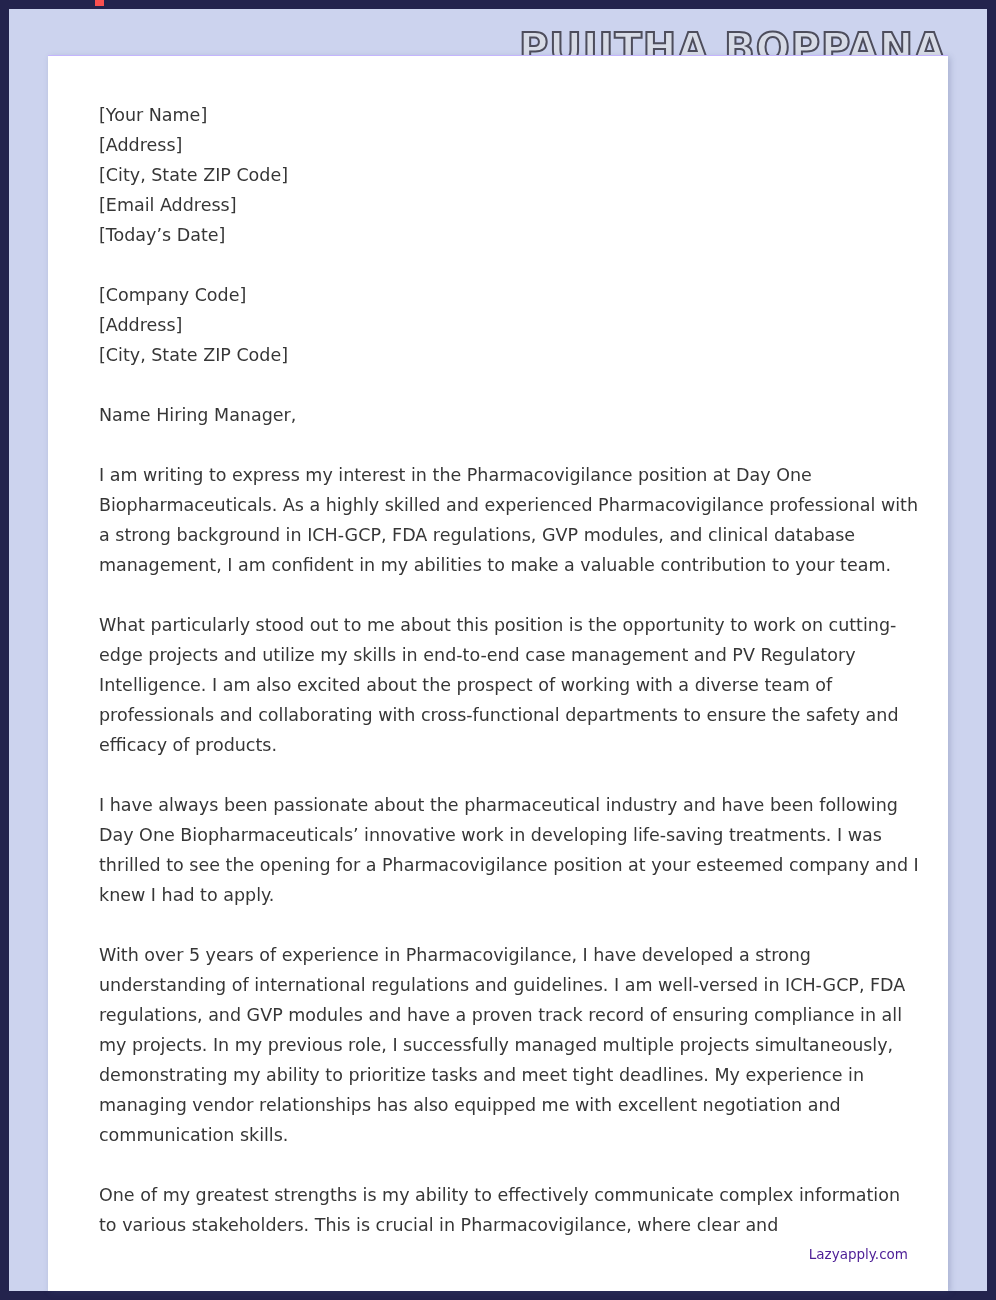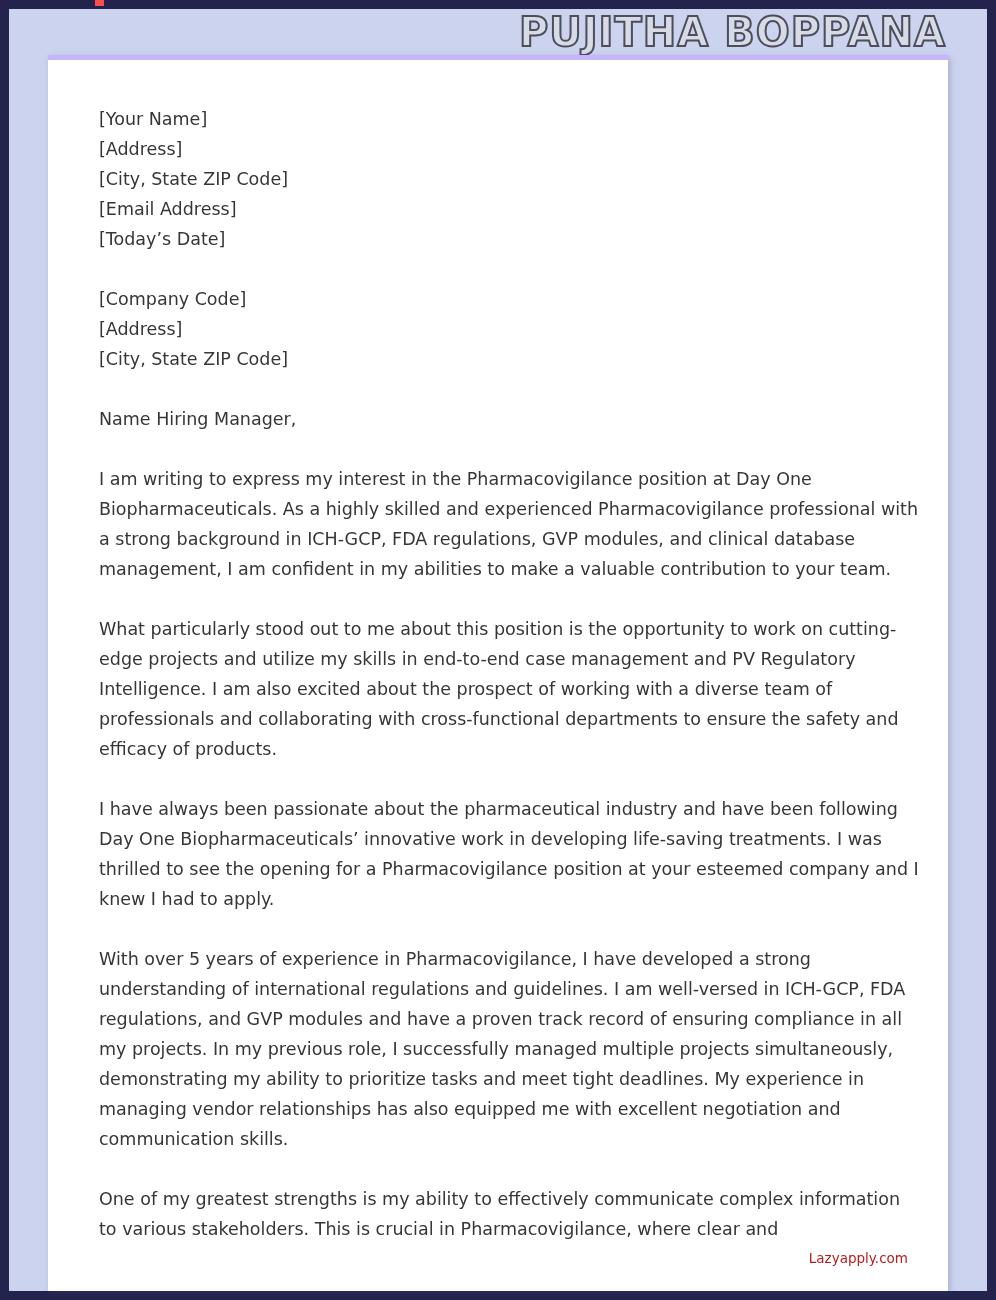--- a/index.html
+++ b/index.html
@@ -19,54 +19,54 @@
       left: 9px; top: 9px; right: 9px; bottom: 9px;
       background: #ccd3ee; 
     }
     .artifact-red {
       position: absolute;
       left: 95px; top: 0; width: 9px; height: 6px;
       background: #f94f4f;
     }
     .header-name {
       position: absolute;
-      top: 8px; right: 50px;
+      top: 24px; right: 50px;
       height: 48px;
       font-size: 40px;
       line-height: 48px;
       letter-spacing: 1px;
       font-weight: 700;
       color: #d7dbe6;
       -webkit-text-stroke: 2px #4d4d5c;
       text-stroke: 2px #4d4d5c;
       white-space: nowrap;
     }
     .page {
       position: absolute;
       left: 48px; top: 55px;
       width: 900px; bottom: 9px;
       background: #ffffff;
-      border-top: 5px solid #c4b5fd;
+      border-top: 1px solid #c4b5fd;
       box-sizing: border-box;
       padding: 44px 28px 0 51px;
       box-shadow: 2px 2px 6px rgba(60, 70, 120, 0.25);
       overflow: hidden;
     }
     .block { margin: 0 0 30px 0; }
     .line, .para {
       font-size: 17.5px;
       line-height: 30px;
       color: #363636;
     }
     .para { margin: 0 0 30px 0; }
     .watermark {
       position: absolute;
       top: 1190px; right: 40px;
       font-size: 13.5px;
-      color: #b91c1c;
+      color: #4c1d95;
     }
   </style>
 </head>
 <body>
 
 <div class="screen">
   <div class="bg"></div>
 
   <div class="artifact-red"></div>
 

